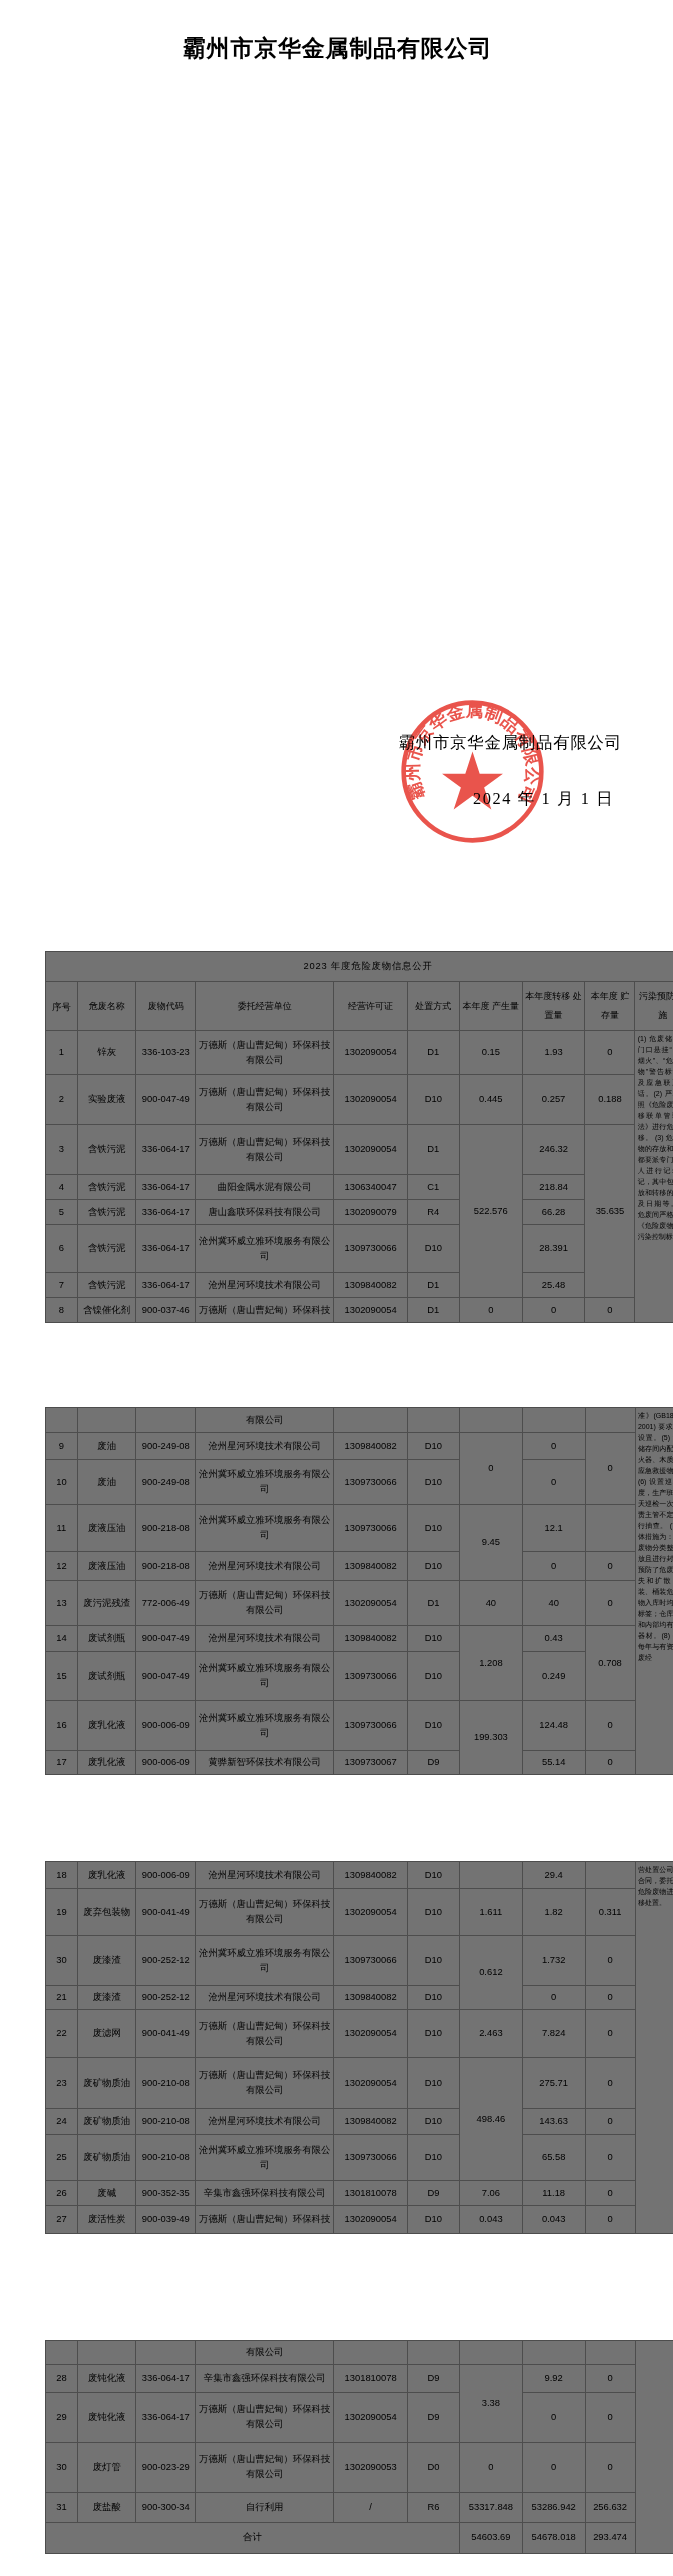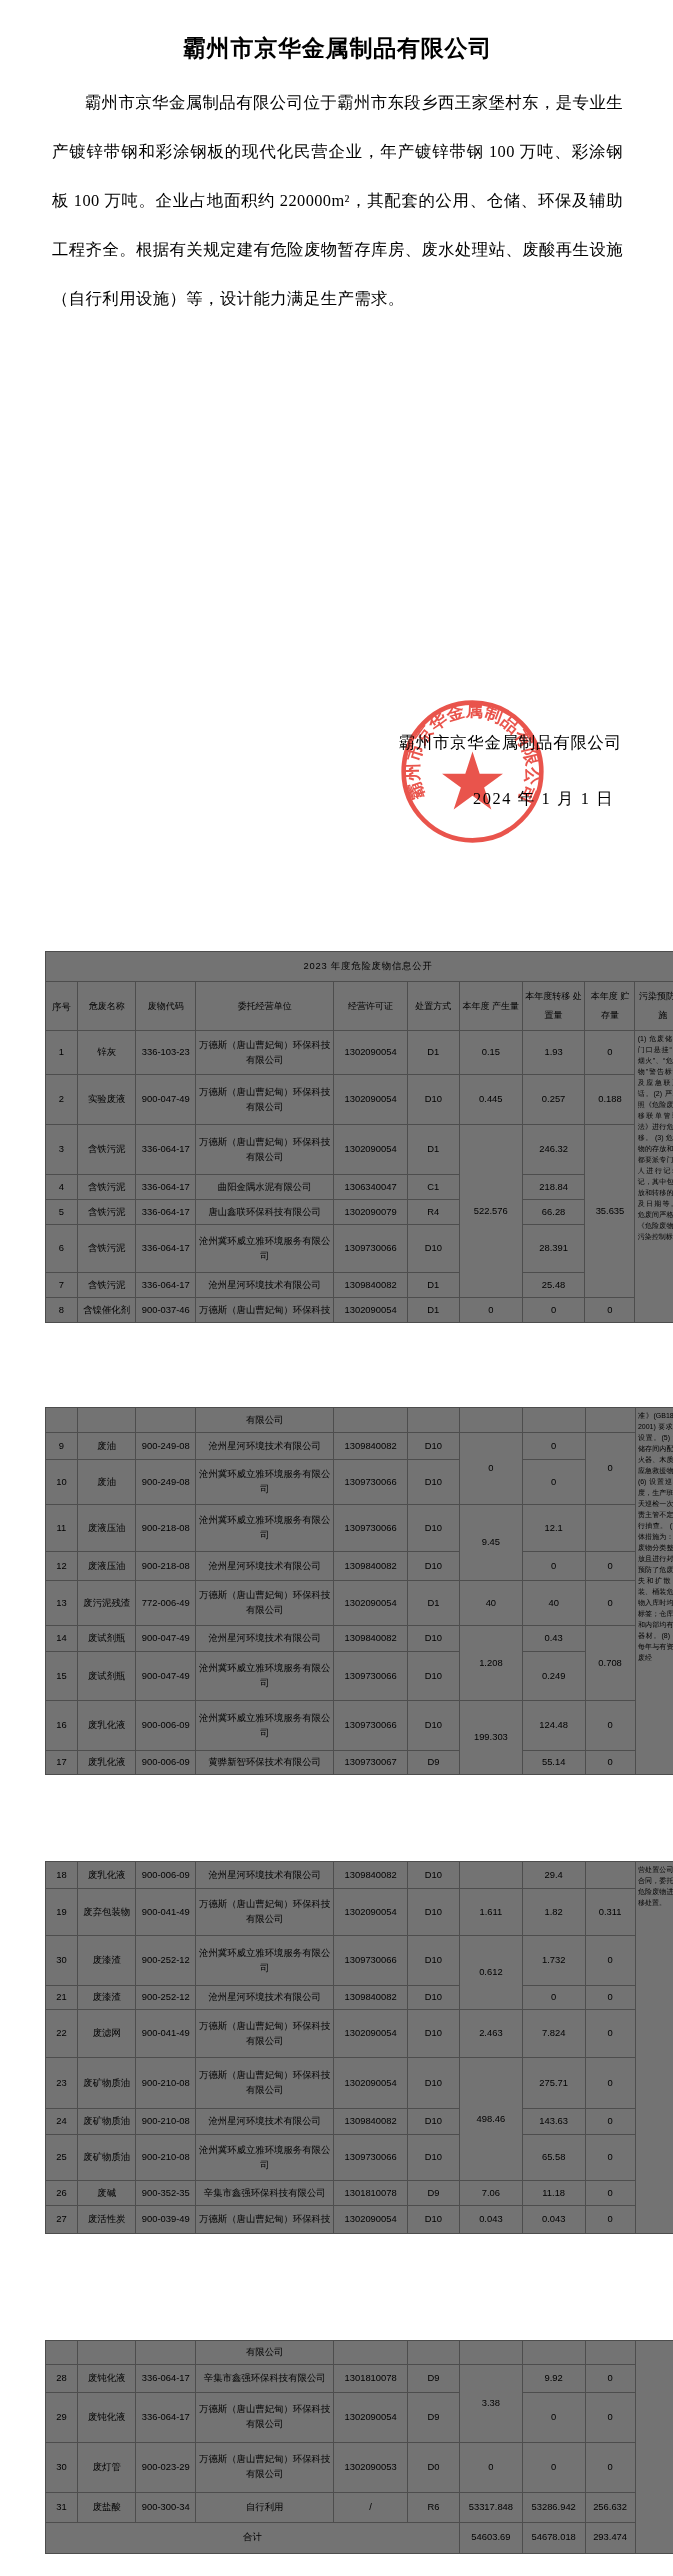--- a/index.html
+++ b/index.html
@@ -29,21 +29,20 @@
   col.c-stor{width:47px}col.c-meas{width:52px}
 </style>
 </head>
 <body>
 
 <div class="page">
 
   <div class="doc">
     <div class="doc-title">霸州市京华金属制品有限公司</div>
     <div class="para-wrap">
-      <p>霸州市京华金属制品有限公司位于霸州市东段乡西王家堡村东，是专业生产镀锌带钢和彩涂钢板的现代化民营企业，年产镀锌带钢 100 万吨、彩涂钢板 100 万吨。企业占地面积约 220000m²，其配套的公用、仓储、环保及辅助工程齐全。根据有关规定建有危险废物暂存库房、废水处理站、废酸再生设施（自行利用设施）等，设计能力满足生产需求。</p>
     </div>
   </div>
 
   <svg class="stamp" width="153" height="153" viewBox="0 0 200 200">
     <circle cx="100" cy="100" r="90" fill="none" stroke="#e8453c" stroke-width="6"></circle>
     <polygon fill="#e8453c" points="100,74 109.4,102.9 139.8,102.9 115.2,120.8 124.6,149.7 100,131.8 75.4,149.7 84.8,120.8 60.2,102.9 90.6,102.9"></polygon>
     <defs>
       <path id="sealring" d="M 39,135 A 71,71 0 1 1 161,135" fill="none"></path>
     </defs>
     <text fill="#e8453c" font-size="22" font-weight="bold" font-family="Liberation Sans, sans-serif">

